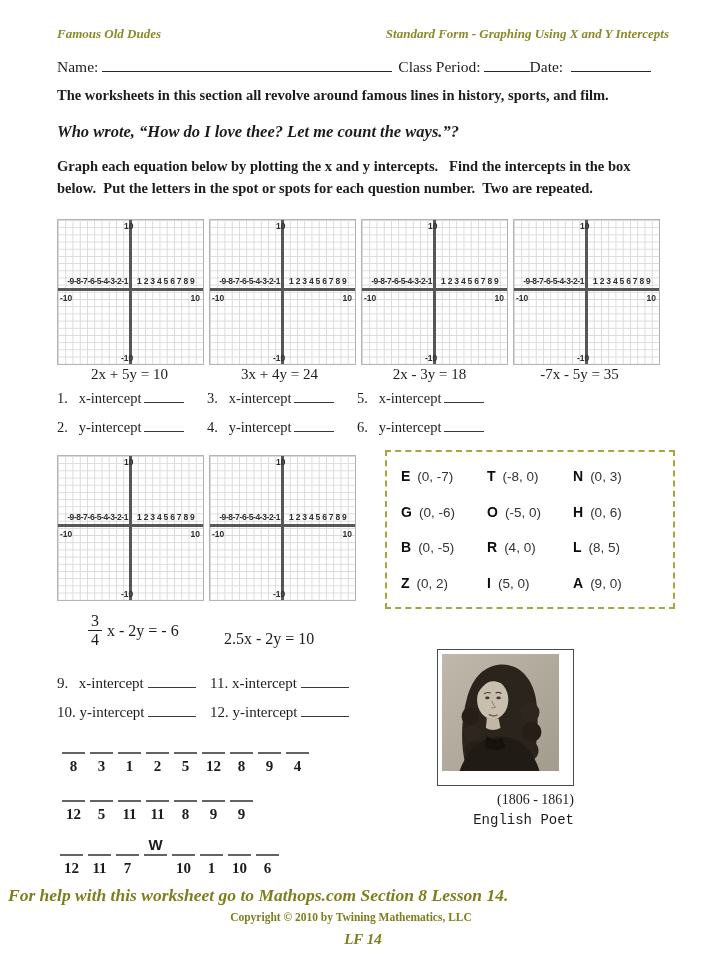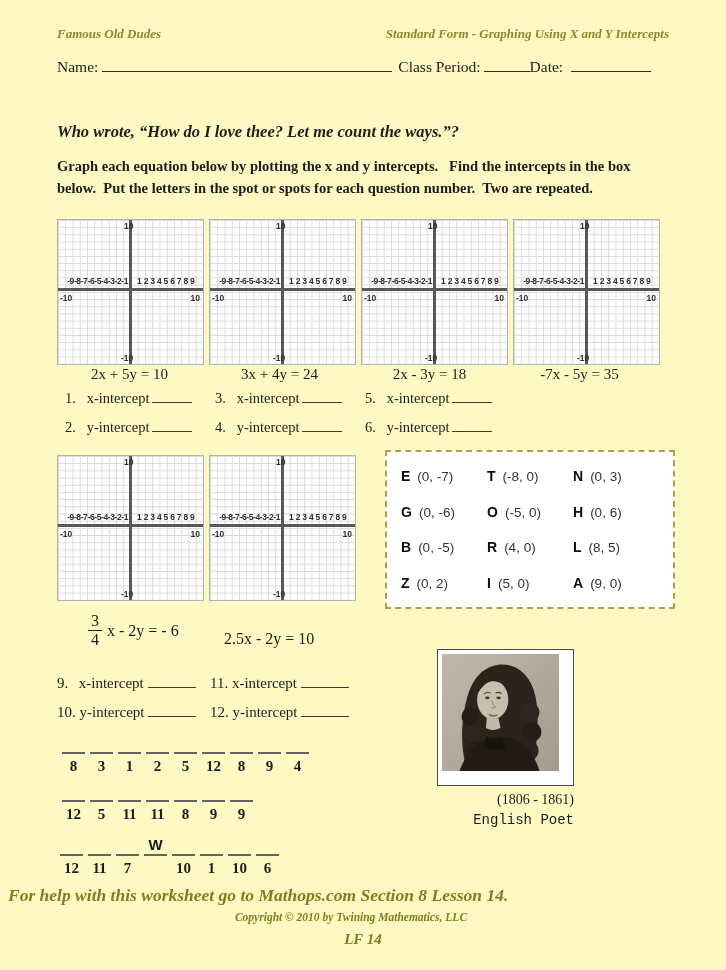--- a/index.html
+++ b/index.html
@@ -1,19 +1,19 @@
 <!DOCTYPE html>
 <html style="--olive-h: #8a8a2b; --olive-f: #7e7e1d; --grid-line: #d9d9d9; --axis: #575757; --box-border: #a5a542;"><head>
 <meta charset="utf-8">
 <style>
   :root{
     --olive-h:#8a8a2b; --olive-f:#7e7e1d; --grid-line:#d9d9d9; --axis:#575757; --box-border:#a5a542;
   }
   html,body{margin:0;padding:0;background:#e8e8e8;}
-  .page{position:relative;width:726px;height:970px;background:#fef9c3;margin:0 auto;
+  .page{position:relative;width:726px;height:970px;background:#ffffff;margin:0 auto;
         font-family:"Liberation Serif",serif;color:#1c1c1c;overflow:hidden;}
 
   
   .hdr-left{position:absolute;left:57px;top:26px;font-style:italic;font-weight:bold;font-size:13px;color:var(--olive-h);}
   .hdr-right{position:absolute;right:57px;top:26px;font-style:italic;font-weight:bold;font-size:13px;color:var(--olive-h);}
   .name-row{position:absolute;left:57px;top:57px;font-size:15.5px;white-space:nowrap;}
   .blank{display:inline-block;border-bottom:1.3px solid #2a2a2a;height:14px;vertical-align:baseline;}
   .w290{width:290px;margin-left:4px;margin-right:6px;}
   .w46{width:46px;margin-left:3px;}
   .w80{width:80px;margin-left:8px;}
@@ -37,21 +37,21 @@
   .gl-negticks{top:57px;right:75px;letter-spacing:-0.4px;}
   .gl-posticks{top:57px;left:79px;letter-spacing:1.9px;}
   .gl-left{top:74px;left:2px;}
   .gl-right{top:74px;right:3px;}
 
   
   .eq-row1{position:absolute;left:57px;top:366px;display:flex;gap:5px;font-size:15px;}
   .eq-cell{width:145px;text-align:center;}
   .items-row1{position:absolute;left:57px;top:389px;display:flex;gap:5px;font-size:14.5px;}
   .item-col{width:145px;}
-  .item-line{white-space:nowrap;height:20px;margin-bottom:9px;margin-left:8px;}
+  .item-line{white-space:nowrap;height:20px;margin-bottom:9px;}
   .item-num{display:inline-block;min-width:18px;}
   .iblank{display:inline-block;width:40px;border-bottom:1.3px solid #3a3a3a;height:13px;margin-left:3px;}
 
   
   .answer-box{position:absolute;left:385px;top:450px;width:268px;height:143px;border:2px dashed var(--box-border);
               display:grid;grid-template-columns:86px 86px 1fr;grid-template-rows:repeat(4,1fr);
               padding:6px 4px 6px 14px;align-items:center;background:#fff;}
   .entry{display:flex;gap:7px;align-items:baseline;font-family:"Liberation Sans",sans-serif;font-size:13.5px;color:#333;}
   .entry b{color:#0d0d0d;font-size:14px;}
 
@@ -73,33 +73,34 @@
   .cell .bl{width:23px;border-bottom:2px solid #636363;height:0;margin-bottom:3px;}
   .cell .nm{font-weight:bold;font-size:15px;height:19px;line-height:19px;}
 
   
   .portrait-box{position:absolute;left:437px;top:649px;width:127px;height:127px;border:1px solid #4a4a4a;background:#fff;padding:4px;}
   .portrait-caption{position:absolute;left:437px;top:792px;width:137px;text-align:right;font-size:14px;}
   .portrait-caption .line2{margin-top:4px;font-family:Liberation Mono, monospace;}
 
   
   .footer-help{position:absolute;left:0;width:726px;top:885px;text-align:left;font-style:italic;font-weight:bold;font-size:17.5px;color:var(--olive-f);padding-left:8px;}
-  .footer-copy{position:absolute;left:0;width:702px;top:911px;text-align:center;font-style:italic;font-weight:bold;font-size:11.5px;color:var(--olive-f);}
+  .footer-copy{position:absolute;left:0;width:702px;top:911px;text-align:center;font-weight:bold;font-size:11.5px;color:var(--olive-f);}
   .footer-code{position:absolute;left:0;width:726px;top:931px;text-align:center;font-style:italic;font-weight:bold;font-size:15px;color:var(--olive-f);}
 </style>
 </head>
 <body>
 
 <div class="page">
 
   <div class="hdr-left">Famous Old Dudes</div>
   <div class="hdr-right">Standard Form - Graphing Using X and Y Intercepts</div>
 
   <div class="name-row"><span>Name:</span><span class="blank w290"></span><span>Class Period:</span><span class="blank w46"></span><span>Date:</span><span class="blank w80"></span></div>
 
+  <div class="intro">The worksheets in this section all revolve around famous lines in history, sports, and film.</div>
   <div class="question">Who wrote, “How do I love thee? Let me count the ways.”?</div>
   <div class="instructions"><span>Graph each equation below by plotting the x and y intercepts.   Find the intercepts in the box</span>
 <span>below.  Put the letters in the spot or spots for each question number.  Two are repeated.</span></div>
 
   <div id="grids-row1" class="grids-row">
       <div class="grid">
         <div class="axis-v"></div>
         <div class="axis-h"></div>
         <div class="glabel gl-top">10</div>
         <div class="glabel gl-bottom">-10</div>

